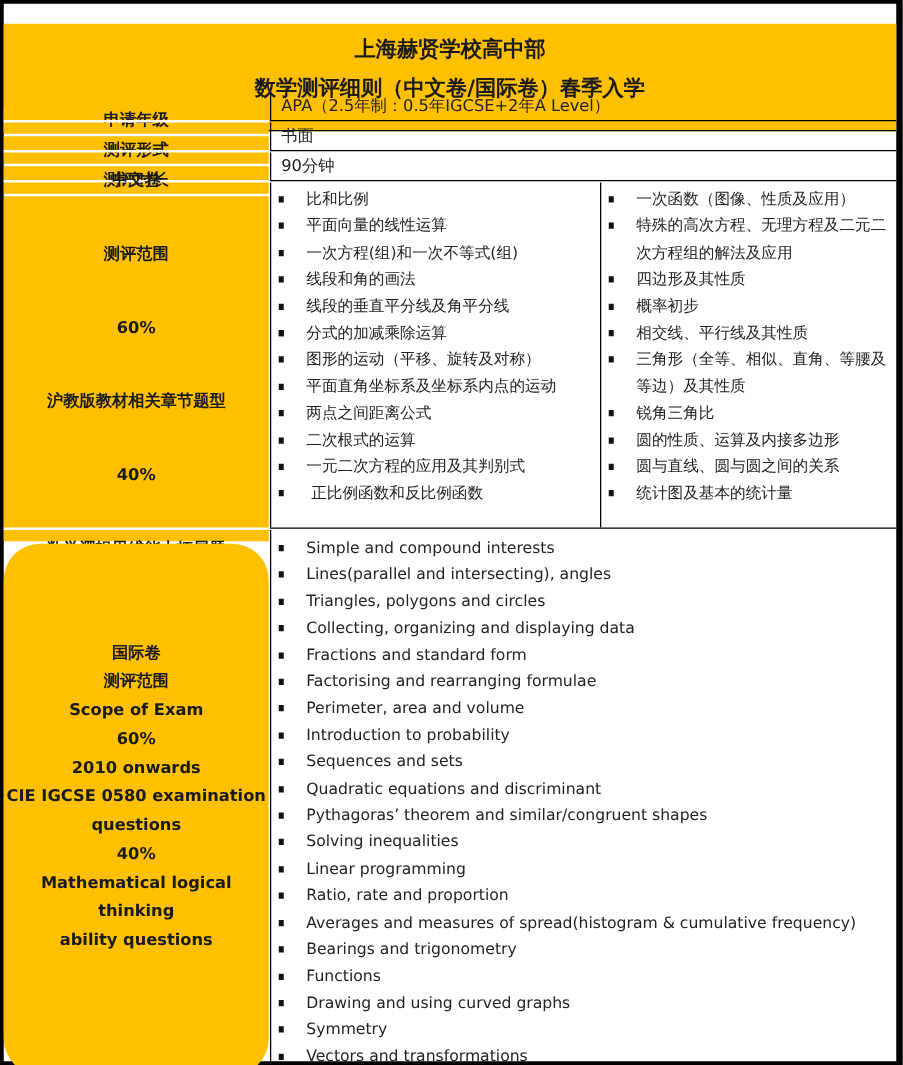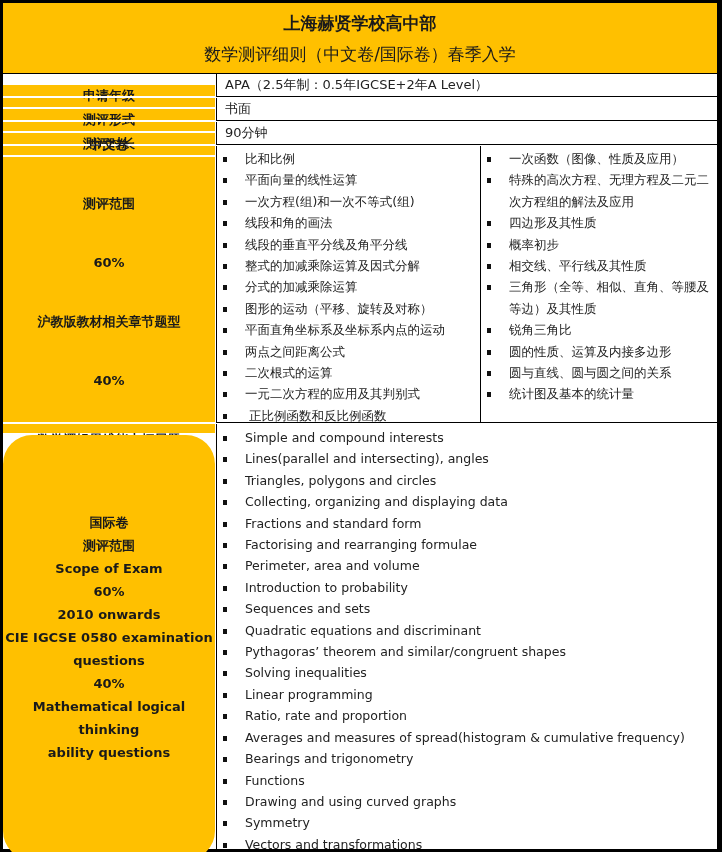--- a/index.html
+++ b/index.html
@@ -1,22 +1,22 @@
 <!DOCTYPE html>
 <html><head>
 <meta charset="utf-8">
 <style>
   html, body { margin: 0; padding: 0; background: #000; }
   body { width: 722px; height: 852px; position: relative; overflow: hidden;
          font-family: "DejaVu Sans", "Liberation Sans", sans-serif; }
   .sheet { position: absolute; left: 3px; top: 3px; width: 714px; height: 846px; background: #fff; }
-  .title { position: absolute; left: 0; top: 0; width: 714px; height: 71px; background: #FFC000;
+  .title { position: absolute; left: 0; top: 16px; width: 714px; height: 86px; background: #FFC000;
            border-bottom: 1px solid #000; box-sizing: border-box; text-align: center; }
   .title .l1 { position: absolute; left: 0; right: 0; top: 9px; font-size: 17px; font-weight: bold; color: #1a1a1a; }
-  .title .l2 { position: absolute; left: 0; right: 0; top: 40px; font-size: 17px; font-weight: normal; color: #1a1a1a; }
+  .title .l2 { position: absolute; left: 0; right: 0; top: 40px; font-size: 17px; font-weight: bold; color: #1a1a1a; }
 
   .row { position: absolute; left: 0; width: 714px; }
   .lab { position: absolute; left: 0; top: 0; width: 212px; height: 100%; background: #FFC000;
          box-sizing: border-box; display: flex; align-items: center; justify-content: center;
          font-size: 13px; font-weight: bold; color: #1a1a1a; text-align: center; margin-top: 11px; }
   .val { position: absolute; left: 213px; top: 0; right: 0; height: 100%; border-left: 1px solid #000;
          box-sizing: border-box; font-size: 13px; color: #222; display: flex; align-items: center; padding-left: 8px; }
   .sep-w { position: absolute; left: 0; width: 212px; height: 2px; background: #fff; }
   .sep-b { position: absolute; left: 213px; right: 0; height: 1px; background: #000; }
 
@@ -86,21 +86,20 @@
         <li>
             <i class="b"></i>
             <span class="t">线段和角的画法</span>
           </li>
         <li>
             <i class="b"></i>
             <span class="t">线段的垂直平分线及角平分线</span>
           </li>
         <li>
             <i class="b"></i>
-            <span class="t">整式的加减乘除运算及因式分解</span>
           </li>
         <li>
             <i class="b"></i>
             <span class="t">分式的加减乘除运算</span>
           </li>
         <li>
             <i class="b"></i>
             <span class="t">图形的运动（平移、旋转及对称）</span>
           </li>
         <li>

